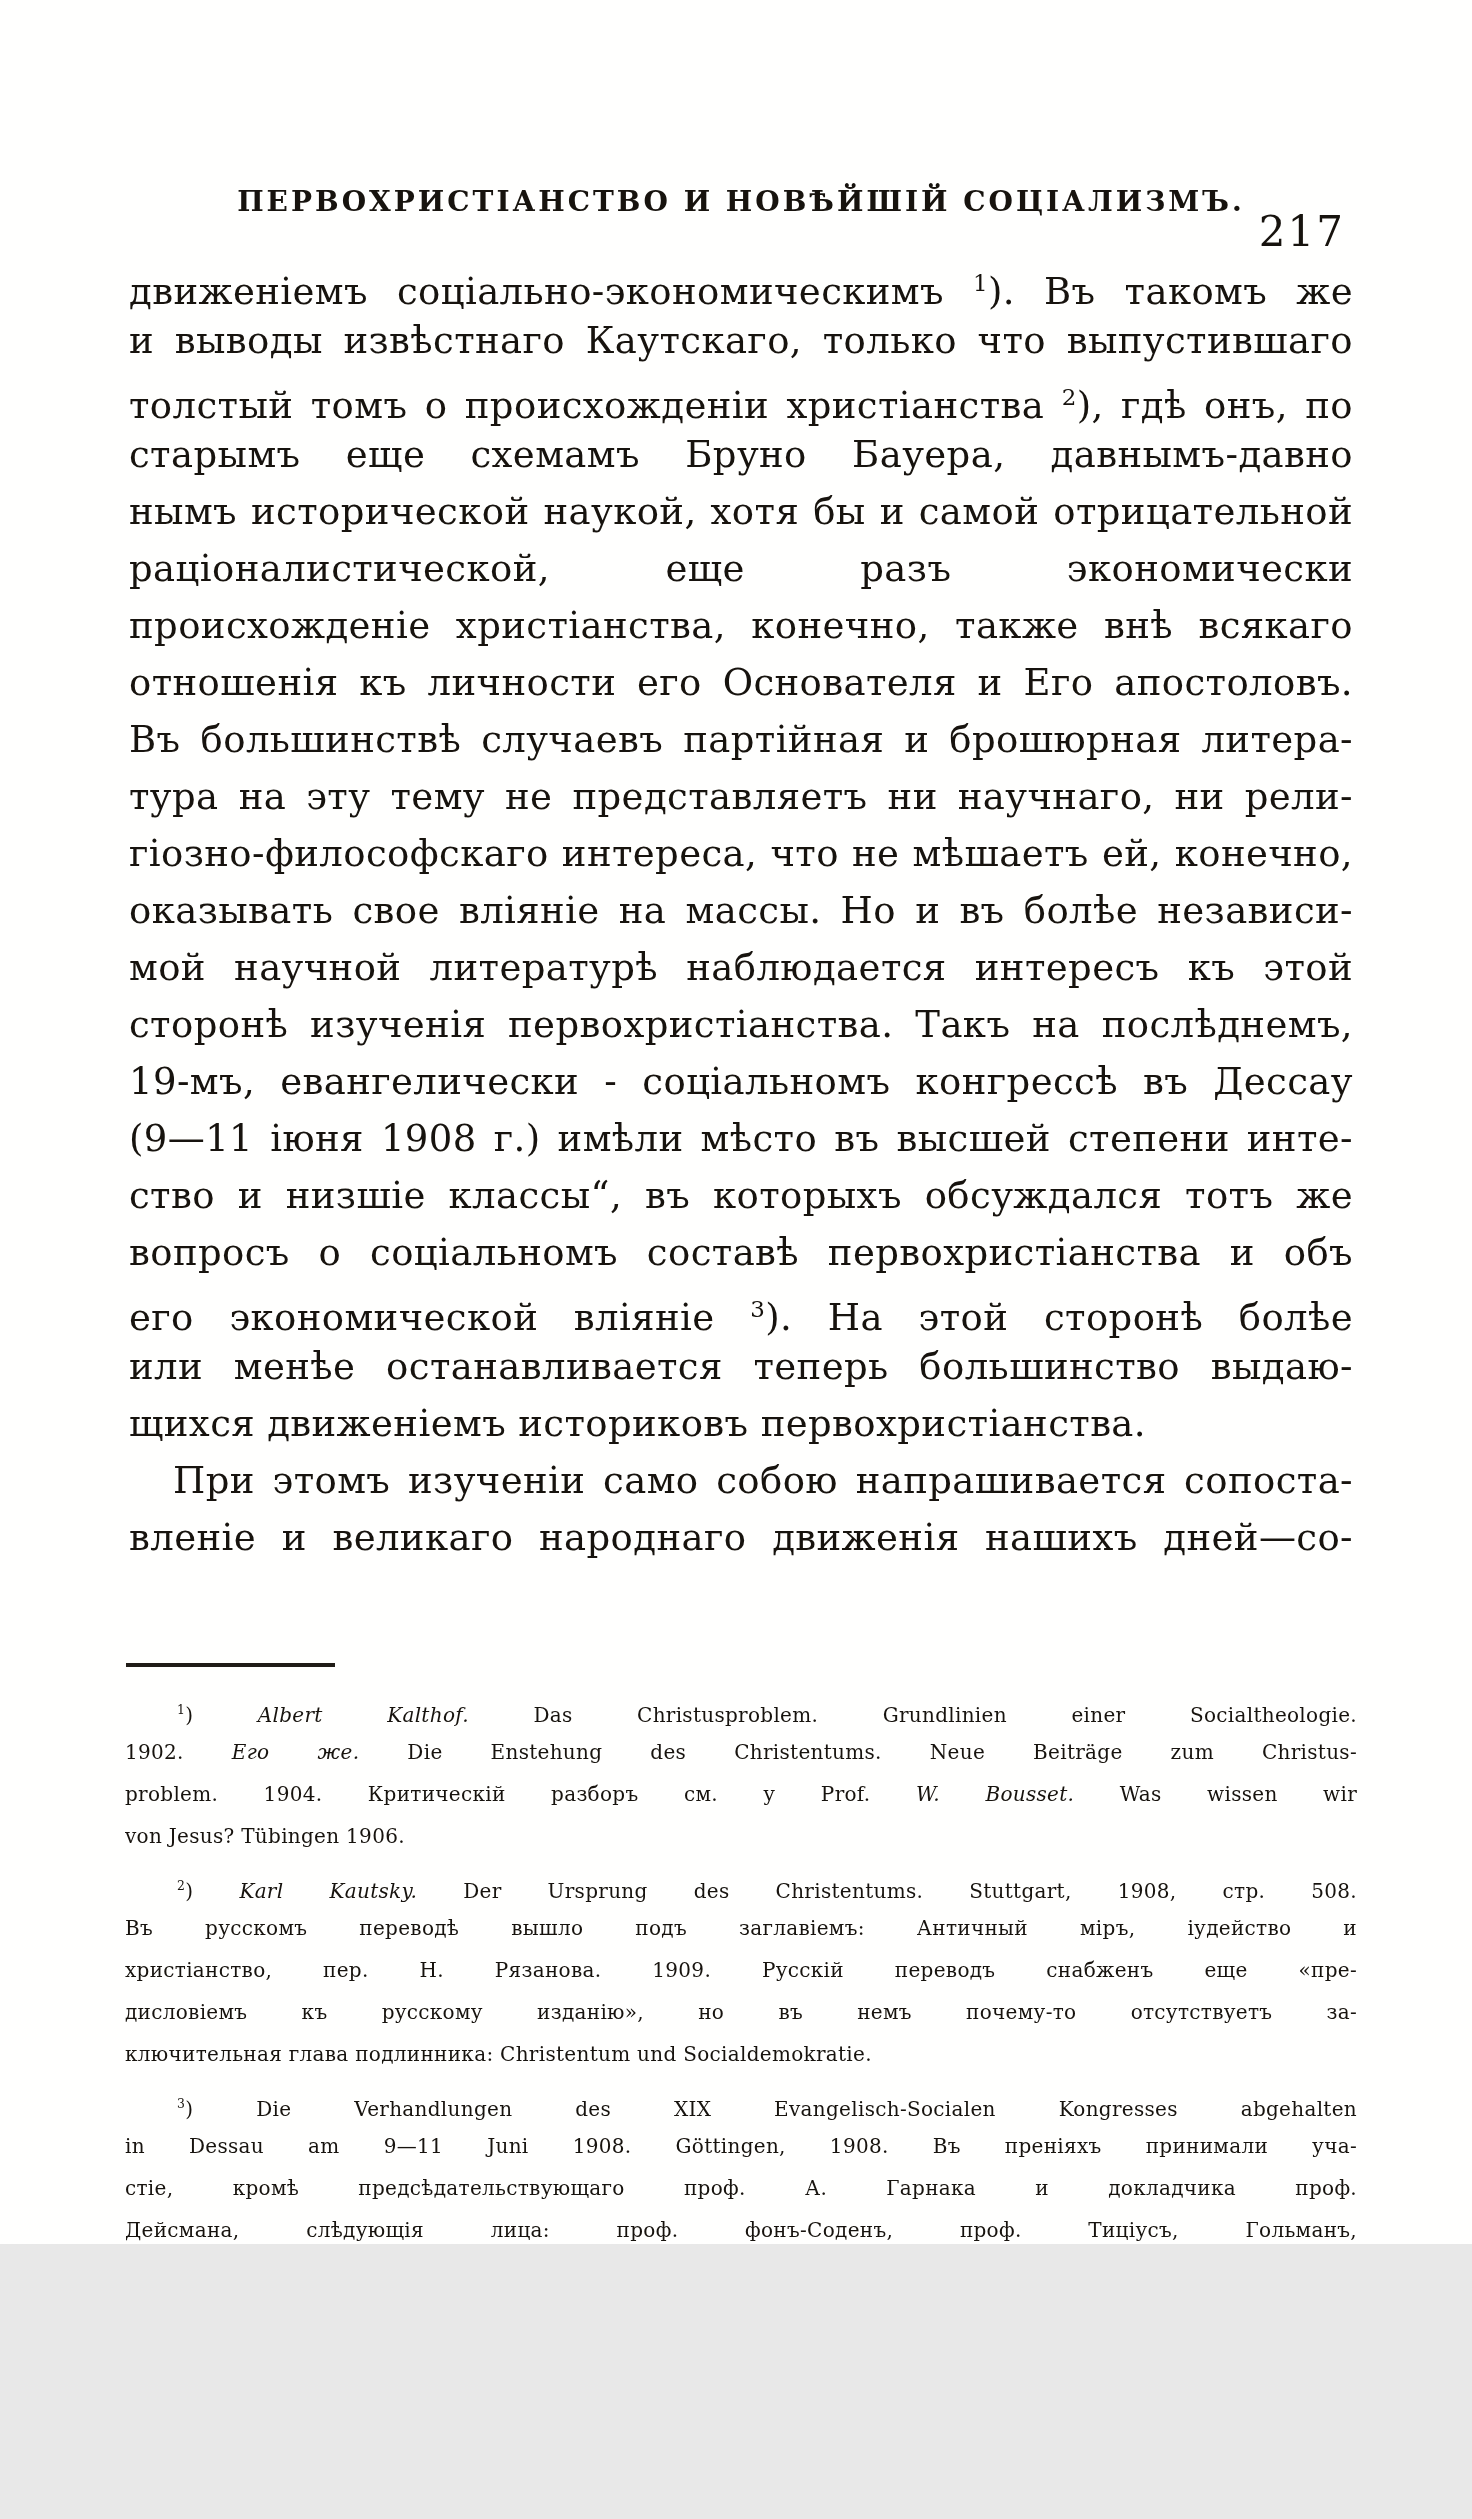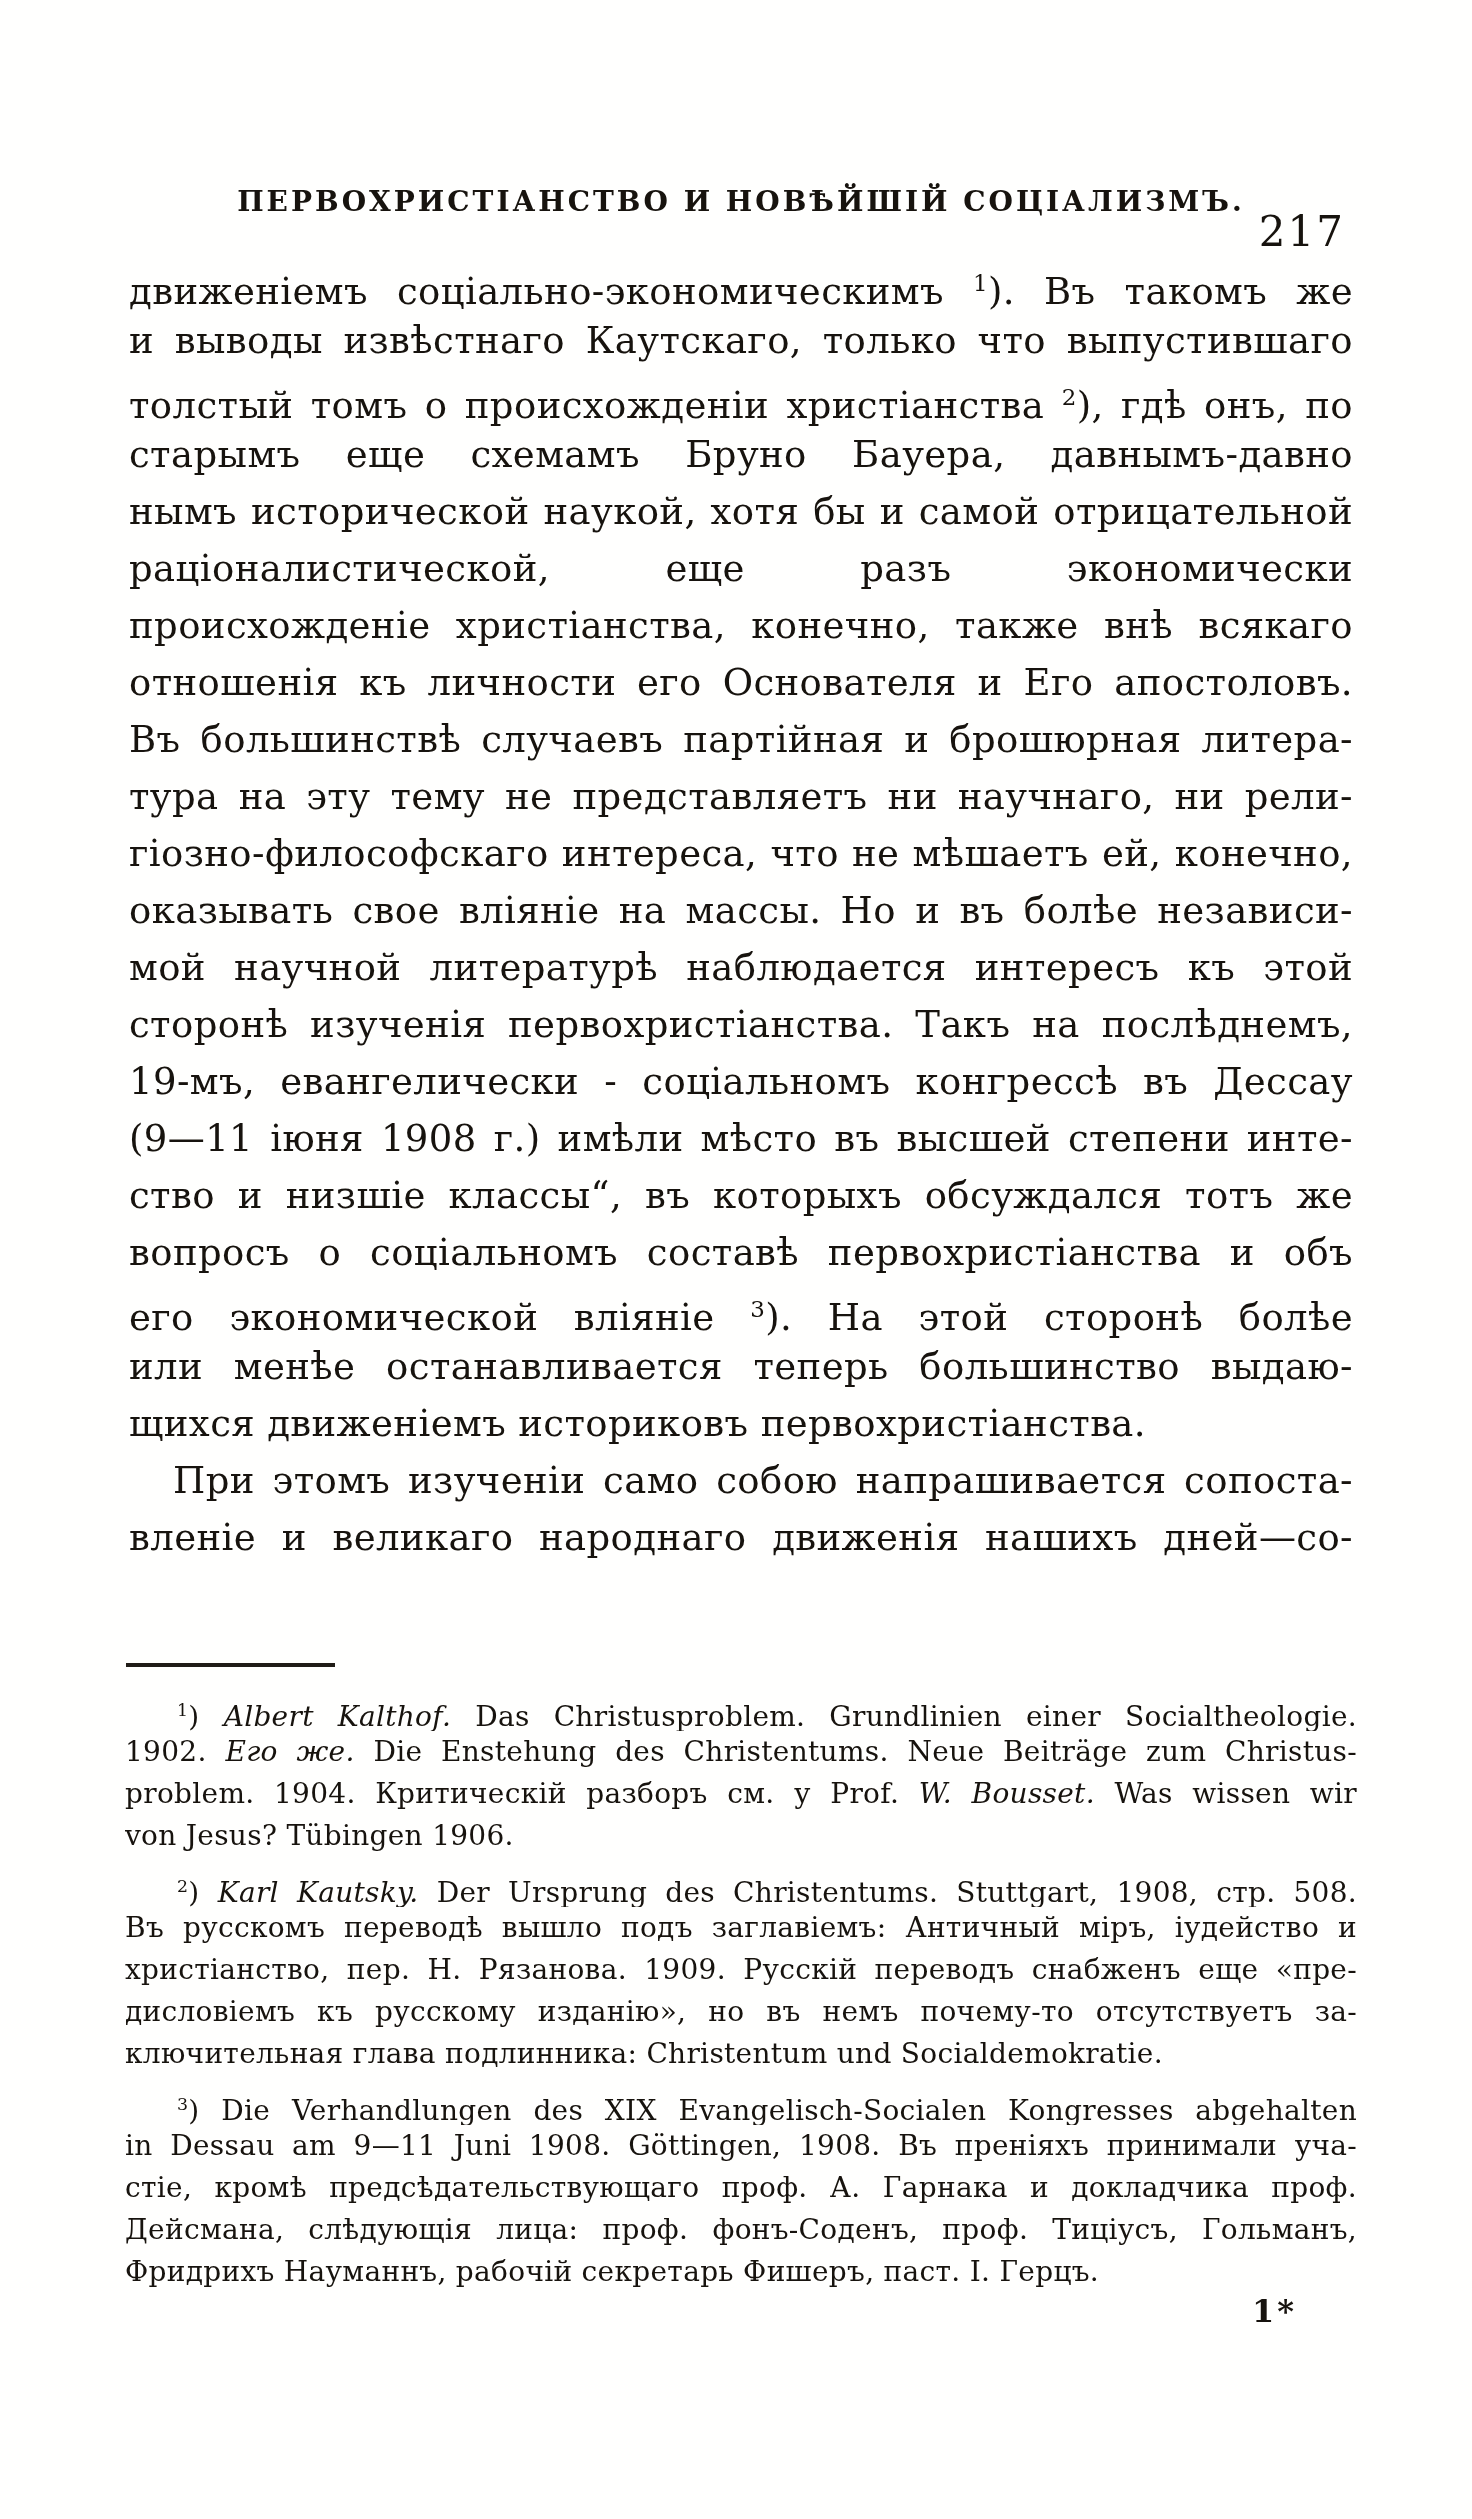--- a/index.html
+++ b/index.html
@@ -1,18 +1,18 @@
 <!DOCTYPE html>
 <html><head>
 <meta charset="utf-8">
 <style>
   html,body{margin:0;padding:0;background:#e8e8e8;}
   .page{
     position:relative;
-    width:1473px;height:2519px;
+    width:1473px;height:2244px;
     background:#fffffe;
     font-family:"DejaVu Serif", serif;
     color:#17130e;
     overflow:hidden;
   }
   .running-head{
     position:absolute;top:185px;left:129px;width:1224px;height:40px;
   }
   .rh-title{
     display:block;text-align:center;
@@ -33,21 +33,21 @@
   .bl.just{text-align:justify;text-align-last:justify;}
   .bl.ind{text-indent:44px;}
   .footnote-rule{
     position:absolute;left:126px;top:1663px;width:209px;height:4px;
     background:#201c17;
   }
   .footnotes{
     position:absolute;left:125px;top:1689px;width:1232px;
   }
   .fl{
-    font-size:28px;line-height:42px;height:42px;overflow:hidden;
+    font-size:20px;line-height:42px;height:42px;overflow:hidden;
     text-align:left;letter-spacing:0.3px;
   }
   .fl.just{text-align:justify;text-align-last:justify;}
   .fl.ind{text-indent:52px;}
   .fn + .fn{margin-top:8px;}
   .it{font-style:italic;}
   .sup{font-size:62%;vertical-align:super;}
   .sig-mark{
     position:absolute;left:1252px;top:2292px;
     font-size:32px;letter-spacing:3px;font-weight:bold;

